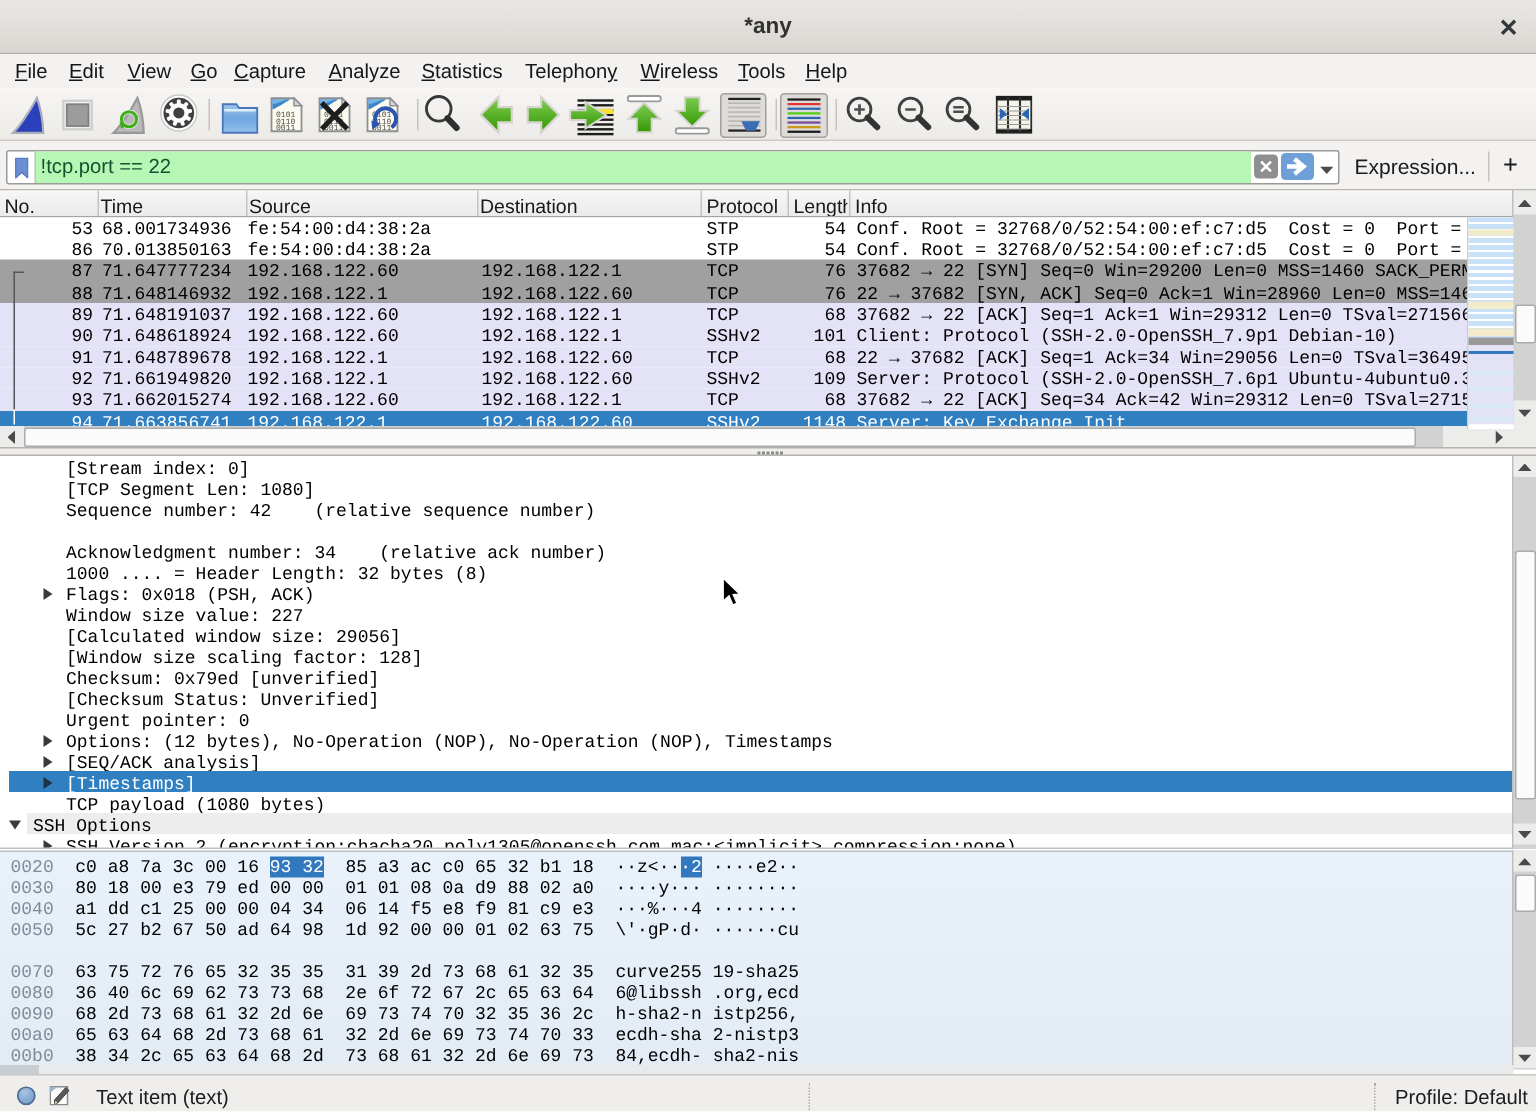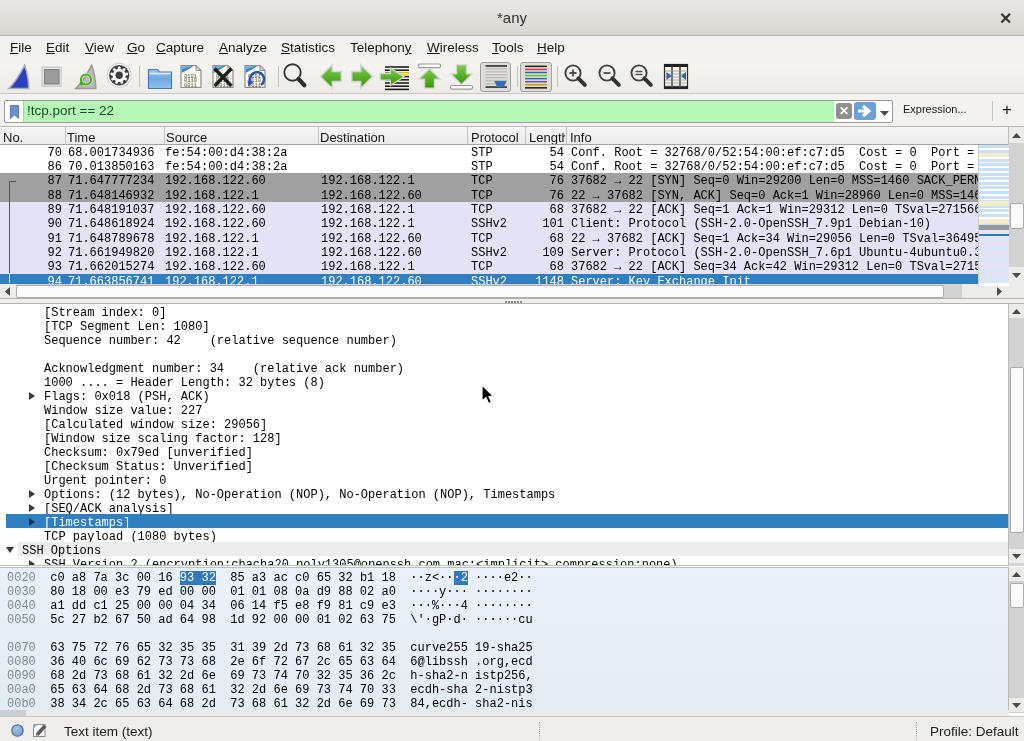--- a/index.html
+++ b/index.html
@@ -3,38 +3,38 @@
 <meta charset="utf-8">
 <style>
 * { margin:0; padding:0; box-sizing:border-box; }
 html,body { width:1024px; height:741px; overflow:hidden; }
 body { font-family:"Liberation Sans", sans-serif; position:relative; background:#ffffff; }
 .abs { position:absolute; }
 .mono { font-family:"Liberation Mono", monospace; font-size:12px; white-space:pre; }
 
 #titlebar { left:0; top:0; width:1024px; height:36px;
   background:linear-gradient(#e9e7e4,#dad7d2); border-bottom:1px solid #b2afa9; }
-#title { left:0; top:9px; width:1024px; text-align:center; font-weight:normal; font-size:15px; color:#323232; }
+#title { left:0; top:9px; width:1024px; text-align:center; font-weight:bold; font-size:15px; color:#323232; }
 #closex { left:999px; top:9px; font-size:16px; font-weight:bold; color:#34373a; }
 
 #menubar { left:0; top:36px; width:1024px; height:23px; background:#f3f2f0; }
 .menu { top:4px; font-size:13.5px; color:#161616; }
 
 #toolbar { left:0; top:59px; width:1024px; height:35px; background:linear-gradient(#f6f5f3,#ecebe8); border-bottom:1px solid #cbc8c3; }
 .tsep { top:7px; width:1px; height:21px; background:#c6c3be; }
 .tbtn { top:4px; width:30px; height:27px; background:#dedcd8; border:1px solid #a39f99; border-radius:3px; }
 
 #filterbar { left:0; top:94px; width:1024px; height:33px; background:#f3f2f0; border-bottom:1px solid #bab7b2; }
 #ffield { left:4px; top:6px; width:889px; height:23px; background:#ffffff; border:1px solid #9b9b9b; border-radius:2px; }
 #fgreen { left:24px; top:7px; width:810px; height:21px; background:#b7f7b6; }
 #fbookline { left:23px; top:7px; width:1px; height:21px; background:#c0c0c0; }
 #ftext { left:27px; top:8.5px; font-size:13.5px; color:#14532d; }
 #fx { left:836px; top:9px; width:16px; height:16px; background:#8f8f8f; border-radius:3px; color:#fff; font-size:12px; font-weight:bold; text-align:center; line-height:16px; }
 #fgo { left:854px; top:8px; width:22px; height:18px; background:#6f9fd8; border-radius:3px; }
-#fexpr { left:903px; top:103px; font-size:11px; color:#1a1a1a; }
+#fexpr { left:903px; top:103px; font-size:14px; color:#1a1a1a; }
 #fesep { left:992px; top:101px; width:1px; height:20px; background:#c6c3be; }
 #fplus { left:1002px; top:100px; font-size:17px; color:#1a1a1a; }
 
 #plheader { left:0; top:127px; width:1008px; height:18px; background:linear-gradient(#f7f7f7,#eceaea); border-bottom:1px solid #a5a5a5; }
 .hsep { top:0px; width:1px; height:17px; background:#c4c4c4; }
 .hlabel { top:3px; font-size:13px; color:#181818; }
 #plrows { left:0; top:144.6px; width:978px; height:139.6px; background:#ffffff; overflow:hidden; }
 .prow { left:0; width:978px; height:14.4px; overflow:hidden; line-height:14.3px; }
 .prow span { position:absolute; top:1px; }
 .c-no { left:0; width:62px; text-align:right; }
@@ -246,21 +246,21 @@
  <span class="abs hlabel" style="left:570px">Info</span>
  <div class="abs hsep" style="left:65px"></div>
  <div class="abs hsep" style="left:164px"></div>
  <div class="abs hsep" style="left:318px"></div>
  <div class="abs hsep" style="left:467px"></div>
  <div class="abs hsep" style="left:525px"></div>
  <div class="abs hsep" style="left:566px"></div>
 </div>
 
 <div class="abs" id="plrows">
-    <div class="abs prow mono rw" style="top:0.0px"><span class="c-no">70</span><span class="c-time">68.001734936</span><span class="c-src">fe:54:00:d4:38:2a</span><span class="c-dst"></span><span class="c-proto">STP</span><span class="c-len">54</span><span class="c-info">Conf. Root = 32768/0/52:54:00:ef:c7:d5  Cost = 0  Port = 0x8001</span></div>
+    <div class="abs prow mono rw" style="top:0.0px"><span class="c-no">53</span><span class="c-time">68.001734936</span><span class="c-src">fe:54:00:d4:38:2a</span><span class="c-dst"></span><span class="c-proto">STP</span><span class="c-len">54</span><span class="c-info">Conf. Root = 32768/0/52:54:00:ef:c7:d5  Cost = 0  Port = 0x8001</span></div>
     <div class="abs prow mono rw" style="top:14.3px"><span class="c-no">86</span><span class="c-time">70.013850163</span><span class="c-src">fe:54:00:d4:38:2a</span><span class="c-dst"></span><span class="c-proto">STP</span><span class="c-len">54</span><span class="c-info">Conf. Root = 32768/0/52:54:00:ef:c7:d5  Cost = 0  Port = 0x8001</span></div>
     <div class="abs prow mono rg" style="top:28.7px"><span class="c-no">87</span><span class="c-time">71.647777234</span><span class="c-src">192.168.122.60</span><span class="c-dst">192.168.122.1</span><span class="c-proto">TCP</span><span class="c-len">76</span><span class="c-info">37682 → 22 [SYN] Seq=0 Win=29200 Len=0 MSS=1460 SACK_PERM=1 TSv</span></div>
     <div class="abs prow mono rg" style="top:43.0px"><span class="c-no">88</span><span class="c-time">71.648146932</span><span class="c-src">192.168.122.1</span><span class="c-dst">192.168.122.60</span><span class="c-proto">TCP</span><span class="c-len">76</span><span class="c-info">22 → 37682 [SYN, ACK] Seq=0 Ack=1 Win=28960 Len=0 MSS=1460 SACK</span></div>
     <div class="abs prow mono rl" style="top:57.3px"><span class="c-no">89</span><span class="c-time">71.648191037</span><span class="c-src">192.168.122.60</span><span class="c-dst">192.168.122.1</span><span class="c-proto">TCP</span><span class="c-len">68</span><span class="c-info">37682 → 22 [ACK] Seq=1 Ack=1 Win=29312 Len=0 TSval=2715661904 T</span></div>
     <div class="abs prow mono rl" style="top:71.7px"><span class="c-no">90</span><span class="c-time">71.648618924</span><span class="c-src">192.168.122.60</span><span class="c-dst">192.168.122.1</span><span class="c-proto">SSHv2</span><span class="c-len">101</span><span class="c-info">Client: Protocol (SSH-2.0-OpenSSH_7.9p1 Debian-10)</span></div>
     <div class="abs prow mono rl" style="top:86.0px"><span class="c-no">91</span><span class="c-time">71.648789678</span><span class="c-src">192.168.122.1</span><span class="c-dst">192.168.122.60</span><span class="c-proto">TCP</span><span class="c-len">68</span><span class="c-info">22 → 37682 [ACK] Seq=1 Ack=34 Win=29056 Len=0 TSval=3649512345</span></div>
     <div class="abs prow mono rl" style="top:100.3px"><span class="c-no">92</span><span class="c-time">71.661949820</span><span class="c-src">192.168.122.1</span><span class="c-dst">192.168.122.60</span><span class="c-proto">SSHv2</span><span class="c-len">109</span><span class="c-info">Server: Protocol (SSH-2.0-OpenSSH_7.6p1 Ubuntu-4ubuntu0.3)</span></div>
     <div class="abs prow mono rl" style="top:114.6px"><span class="c-no">93</span><span class="c-time">71.662015274</span><span class="c-src">192.168.122.60</span><span class="c-dst">192.168.122.1</span><span class="c-proto">TCP</span><span class="c-len">68</span><span class="c-info">37682 → 22 [ACK] Seq=34 Ack=42 Win=29312 Len=0 TSval=271566190</span></div>
     <div class="abs prow mono rs" style="top:129.0px"><span class="c-no">94</span><span class="c-time">71.663856741</span><span class="c-src">192.168.122.1</span><span class="c-dst">192.168.122.60</span><span class="c-proto">SSHv2</span><span class="c-len">1148</span><span class="c-info">Server: Key Exchange Init</span></div>
     <div class="abs" style="left:8.5px;top:36px;width:1px;height:92.6px;background:#50565c"></div>

